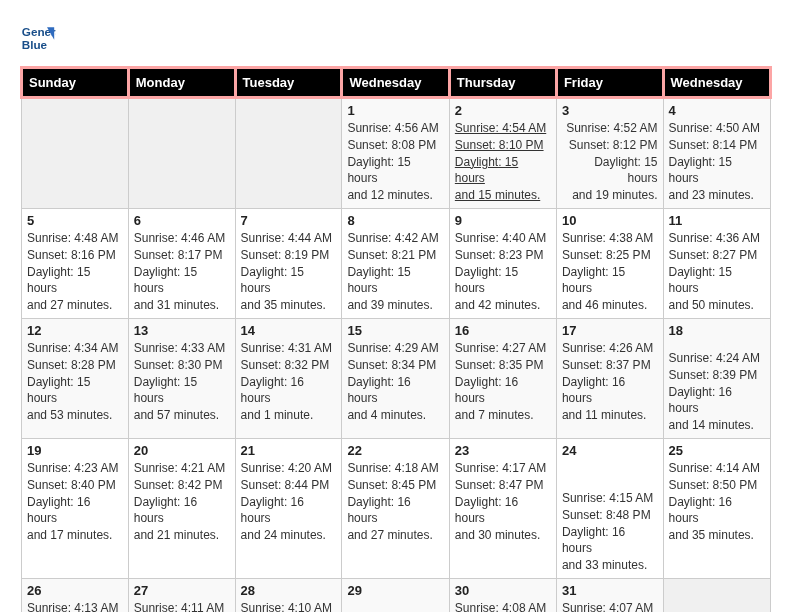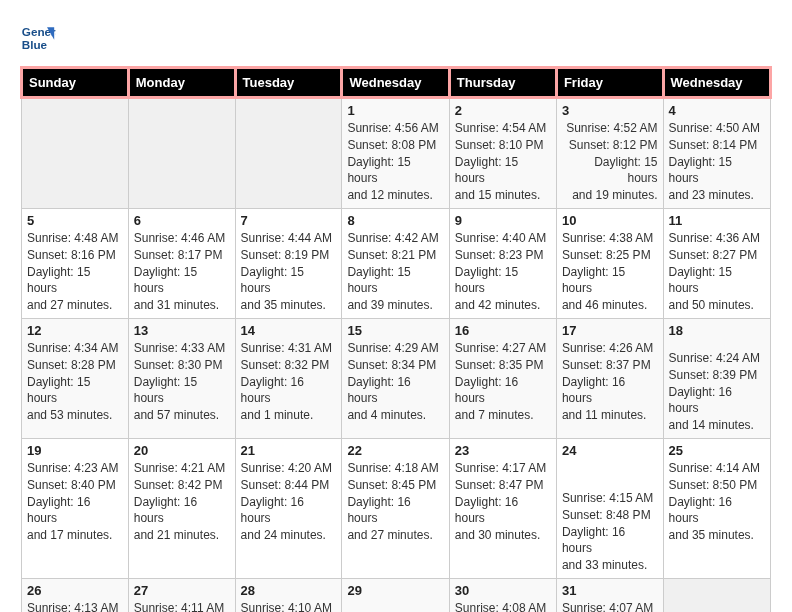--- a/index.html
+++ b/index.html
@@ -130,21 +130,21 @@
         <td class="empty-cell"></td>
         <td>
           <span class="day-number">1</span>
           <div class="day-info" style="white-space: pre-line;">Sunrise: 4:56 AM
 Sunset: 8:08 PM
 Daylight: 15 hours
 and 12 minutes.</div>
         </td>
         <td>
           <span class="day-number">2</span>
-          <div class="day-info" style="white-space: pre-line;">Sunrise: 4:54 AM
+          <div class="day-info" style="white-space: pre-line; text-decoration: underline;">Sunrise: 4:54 AM
 Sunset: 8:10 PM
 Daylight: 15 hours
 and 15 minutes.</div>
         </td>
         <td>
           <span class="day-number">3</span>
           <div class="day-info" style="white-space: pre-line; text-align: right;">Sunrise: 4:52 AM
 Sunset: 8:12 PM
 Daylight: 15 hours
 and 19 minutes.</div>

